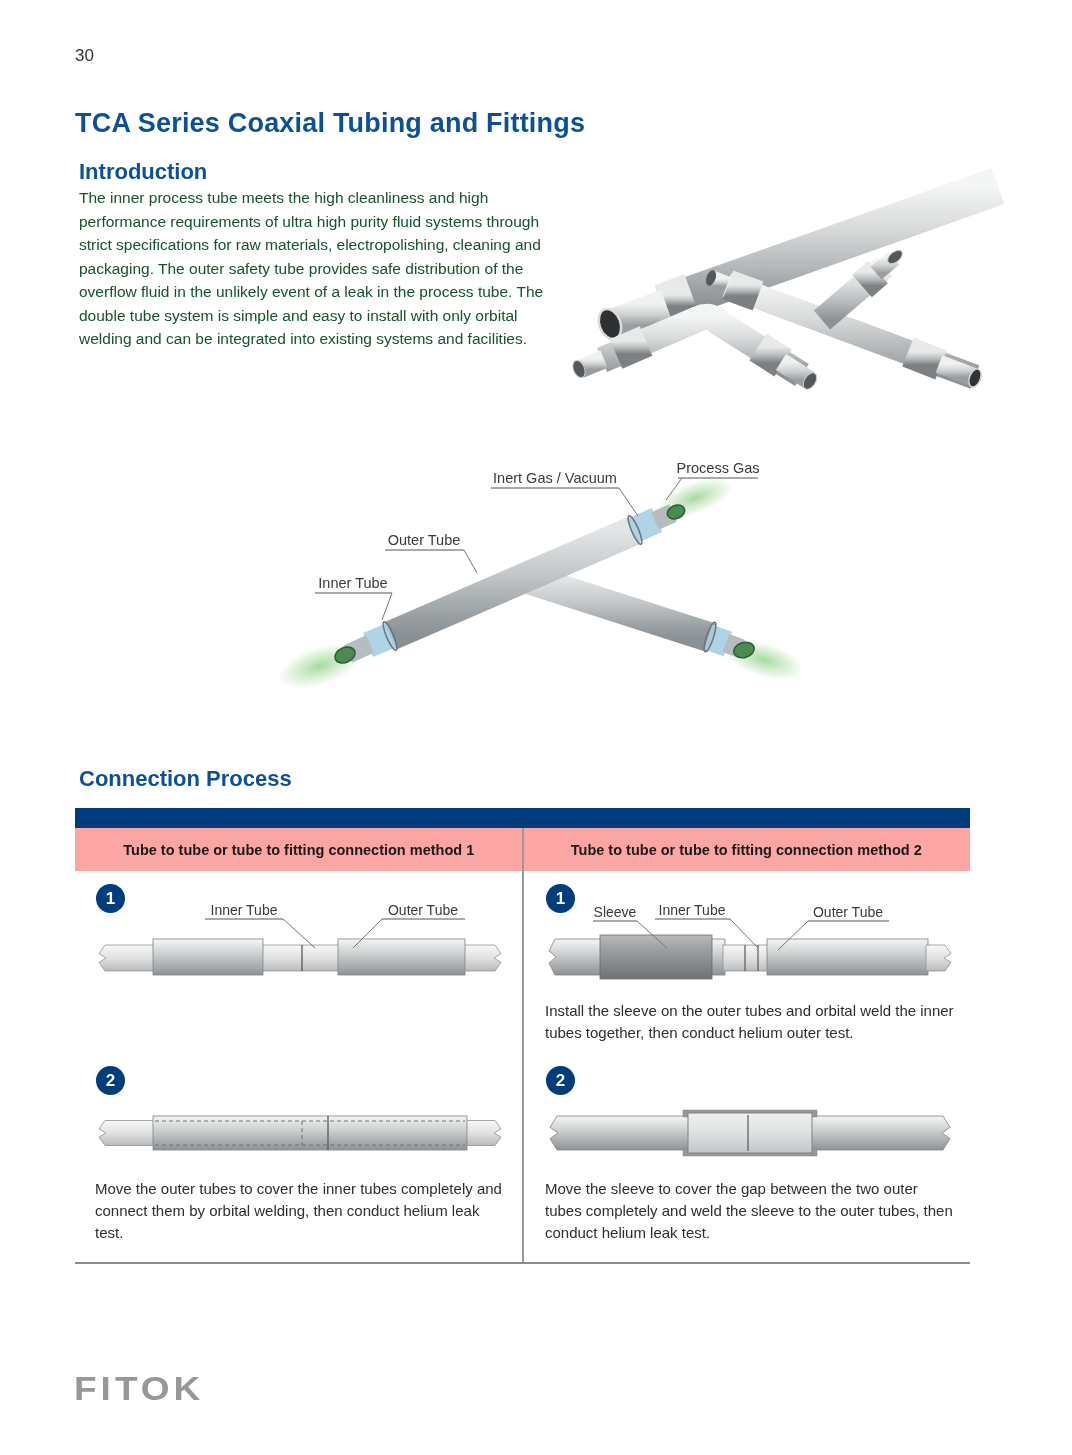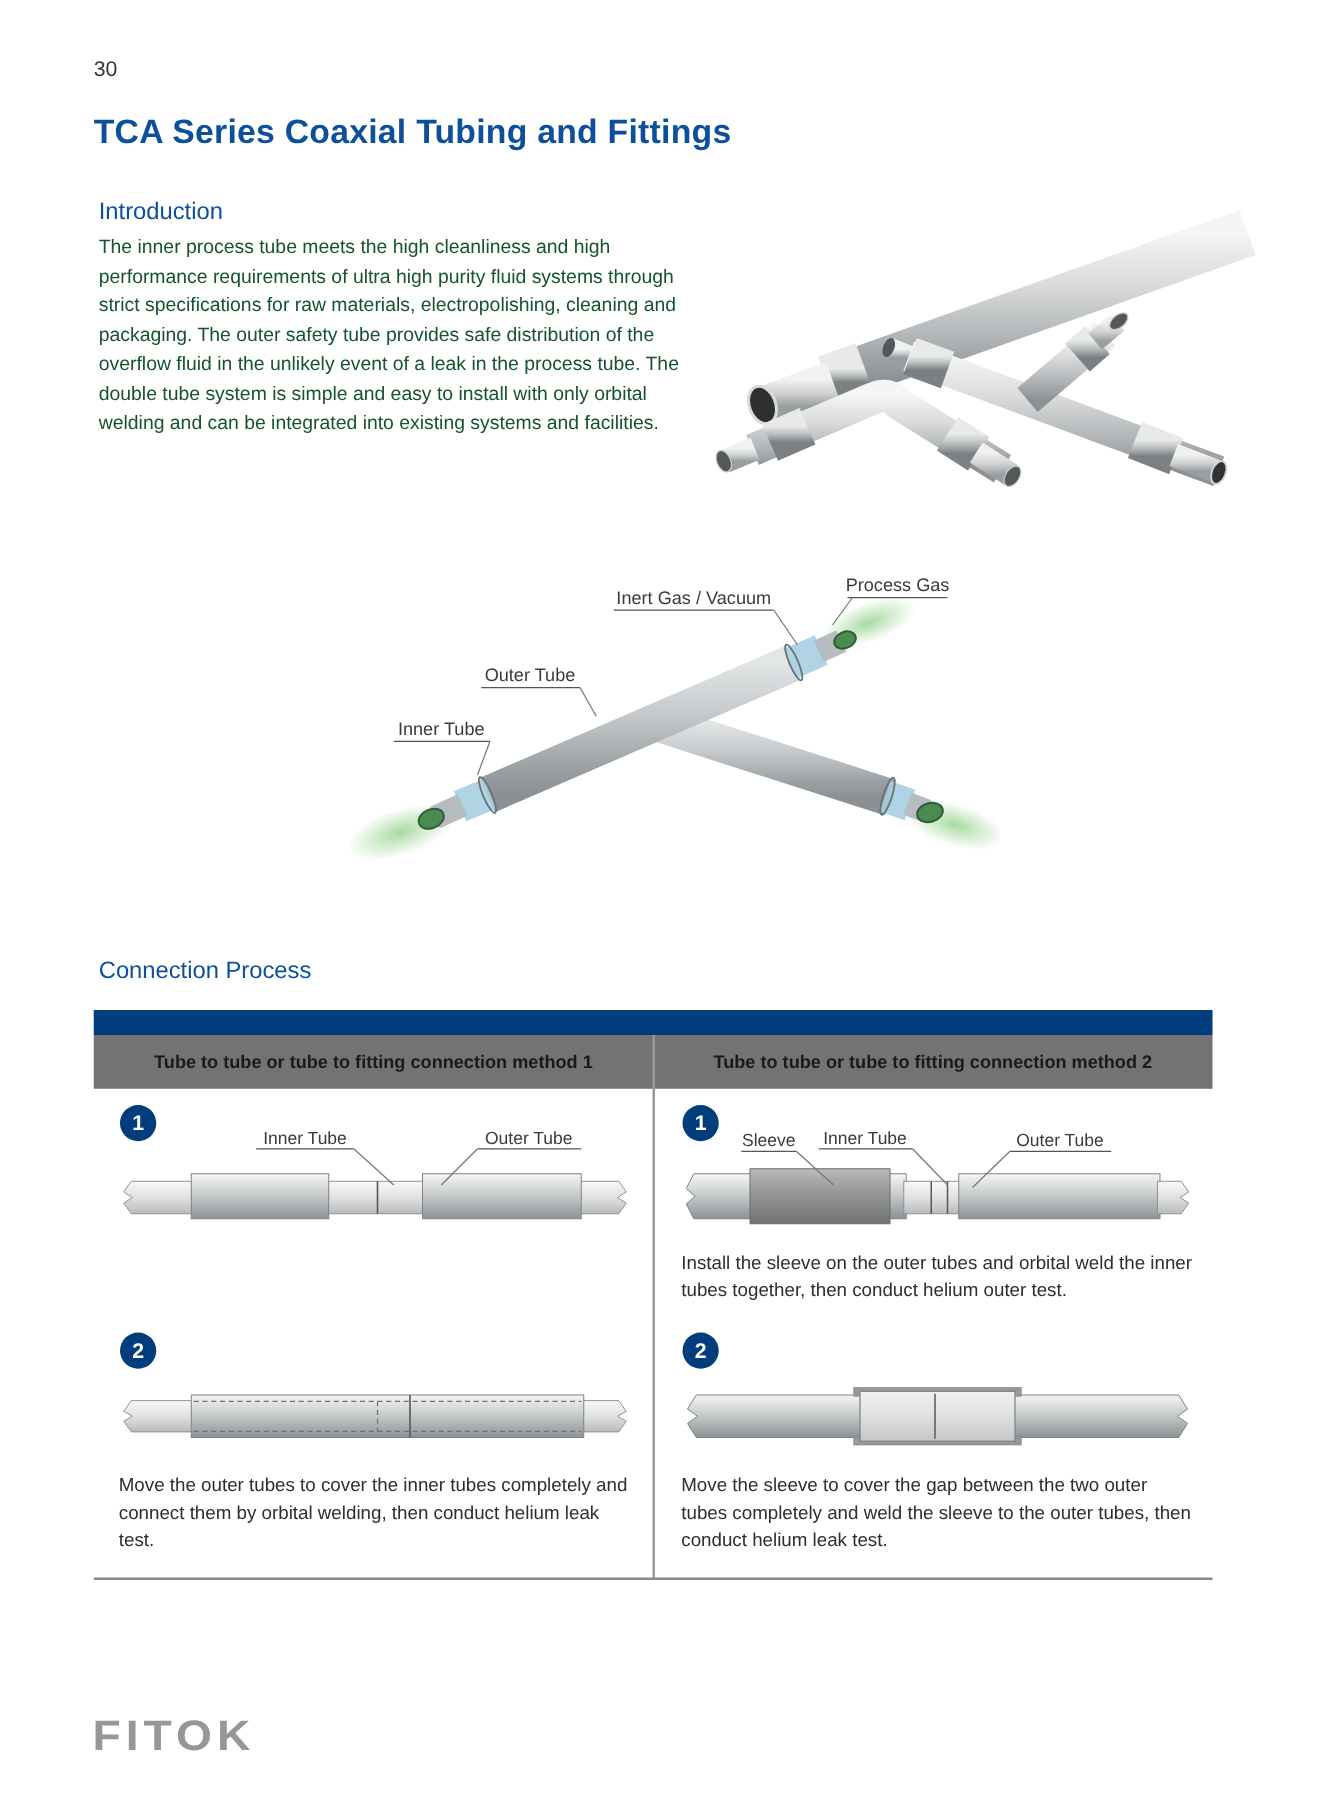--- a/index.html
+++ b/index.html
@@ -1,33 +1,33 @@
 <!DOCTYPE html>
 <html><head>
 <meta charset="utf-8">
 <style>
   html,body{margin:0;padding:0;background:#ffffff;}
   .page{
     position:relative;width:1072px;height:1455px;background:#ffffff;
     font-family:"Liberation Sans", sans-serif;color:#2e2e2e;overflow:hidden;
   }
   .page-number{position:absolute;left:75px;top:46px;font-size:17px;color:#333;}
-  .title{position:absolute;left:75px;top:90px;margin:0;font-size:27px;font-weight:bold;color:#0c509c;letter-spacing:.2px;}
-  .section-heading{position:absolute;margin:0;font-size:19px;font-weight:normal;color:#0c509c;}
+  .title{position:absolute;left:75px;top:108px;margin:0;font-size:27px;font-weight:bold;color:#0c509c;letter-spacing:.2px;}
+  .section-heading{position:absolute;margin:0;font-size:22px;font-weight:bold;color:#0c509c;}
   .intro-heading{left:79px;top:159px;}
   .connection-heading{left:79px;top:766px;}
   .intro-body{position:absolute;left:79px;top:186px;width:465px;margin:0;font-size:15.5px;line-height:23.5px;color:#14532d;}
   .hero-svg{position:absolute;left:562px;top:146px;}
   .tdiagram-svg{position:absolute;left:280px;top:440px;}
   .svg-label{font-family:"Liberation Sans",sans-serif;font-size:14.5px;fill:#3a3a3a;}
   .svg-label-sm{font-family:"Liberation Sans",sans-serif;font-size:14px;fill:#3a3a3a;}
 
   .method-table{position:absolute;left:75px;top:808px;width:895px;height:456px;}
   .table-topbar{position:absolute;left:0;top:0;width:895px;height:20px;background:#003d7c;}
-  .table-header{position:absolute;left:0;top:20px;width:895px;height:43px;background:#737373;display:flex;}
+  .table-header{position:absolute;left:0;top:20px;width:895px;height:43px;background:#fca5a5;display:flex;}
   .table-header .th{flex:1;display:flex;align-items:center;justify-content:center;font-size:14.5px;font-weight:bold;color:#1a1a1a;}
   .col-divider{position:absolute;left:447px;top:20px;width:2px;height:436px;background:#9a9a9a;}
   .table-bottom{position:absolute;left:0;top:454px;width:895px;height:2px;background:#8b8b8b;}
 
   .step-badge{
     position:absolute;width:29px;height:29px;border-radius:50%;background:#003d7c;
     color:#fff;font-size:17px;font-weight:bold;display:flex;align-items:center;justify-content:center;
   }
   .step-svg{position:absolute;}
   .step-text{position:absolute;width:412px;margin:0;font-size:15px;line-height:22px;color:#2e2e2e;}

